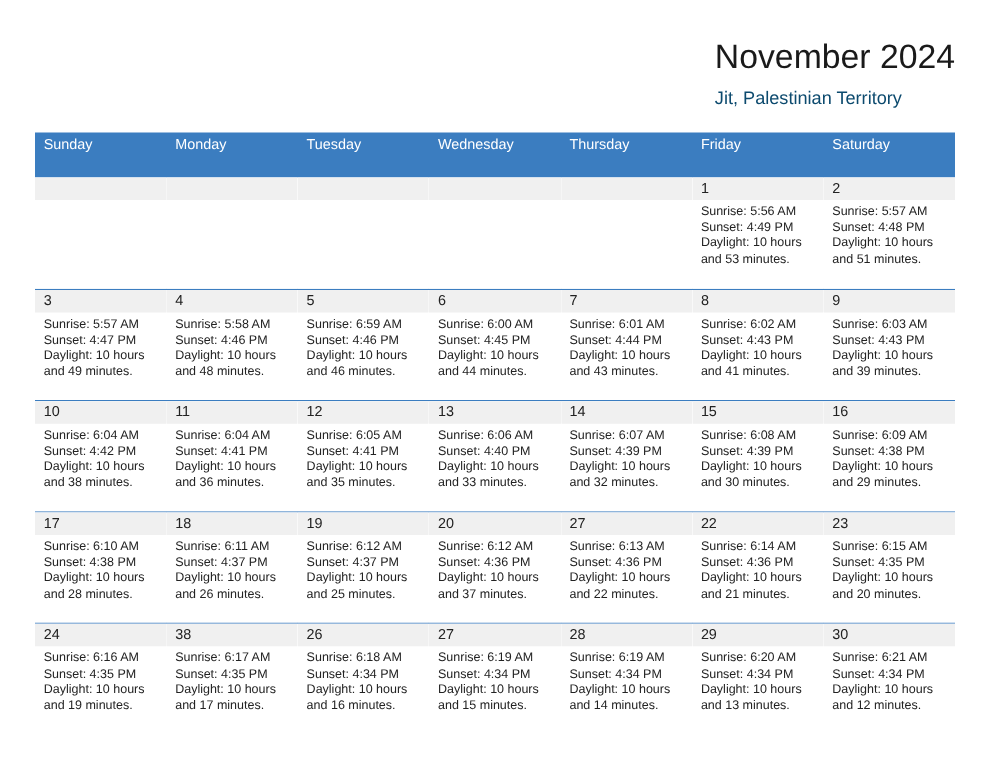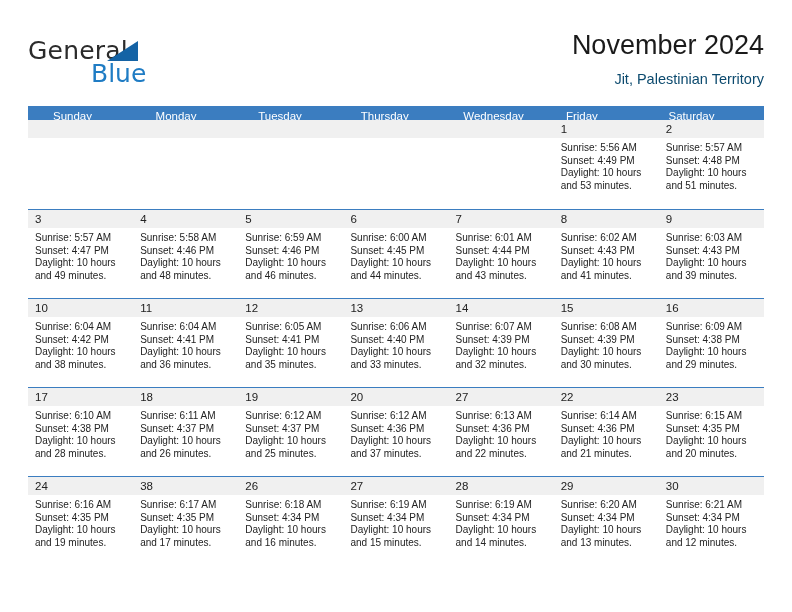--- a/index.html
+++ b/index.html
@@ -61,21 +61,20 @@
     top: 23px;
     font-size: 25px;
     color: #1f7cc4;
     font-family: "DejaVu Sans", sans-serif;
     font-weight: 400;
   }
   .title-block {
     position: absolute;
     right: 0;
     top: 0;
-    text-align: right;
   }
   .cal-title {
     font-size: 27px;
     font-weight: 400;
     color: #1a1a1a;
     line-height: 34px;
     white-space: nowrap;
     font-family: "Liberation Sans", sans-serif;
   }
   .cal-subtitle {
@@ -90,22 +89,21 @@
   
   .calendar {
     position: absolute;
     left: 28px;
     top: 106px;
     width: 736px;
   }
   .weekday-row {
     display: flex;
     background: #3b7dc0;
-    height: 14px;
-    padding-left: 18px;
+    height: 36px;
   }
   .weekday {
     flex: 1 1 0;
     box-sizing: border-box;
     padding: 3px 0 0 7px;
     font-size: 11.5px;
     color: #ffffff;
     line-height: 15px;
     white-space: nowrap;
   }
@@ -143,38 +141,33 @@
   .day-body div {
     white-space: nowrap;
   }
 </style>
 </head>
 <body>
 
 <div class="page">
 
   <div class="header">
-    <div class="logo">
-      <span class="logo-general">General</span>
-      <span class="logo-triangle"></span>
-      <span class="logo-blue">Blue</span>
-    </div>
     <div class="title-block">
       <div class="cal-title">November 2024</div>
       <div class="cal-subtitle">Jit, Palestinian Territory</div>
     </div>
   </div>
 
   <div class="calendar">
     <div class="weekday-row">
       <div class="weekday">Sunday</div>
       <div class="weekday">Monday</div>
       <div class="weekday">Tuesday</div>
+      <div class="weekday">Wednesday</div>
       <div class="weekday">Thursday</div>
-      <div class="weekday">Wednesday</div>
       <div class="weekday">Friday</div>
       <div class="weekday">Saturday</div>
     </div>
 
     <div class="week-row first">
       <div class="day-cell empty">
         <div class="day-num-band"></div>
 
       </div>
       <div class="day-cell empty">

